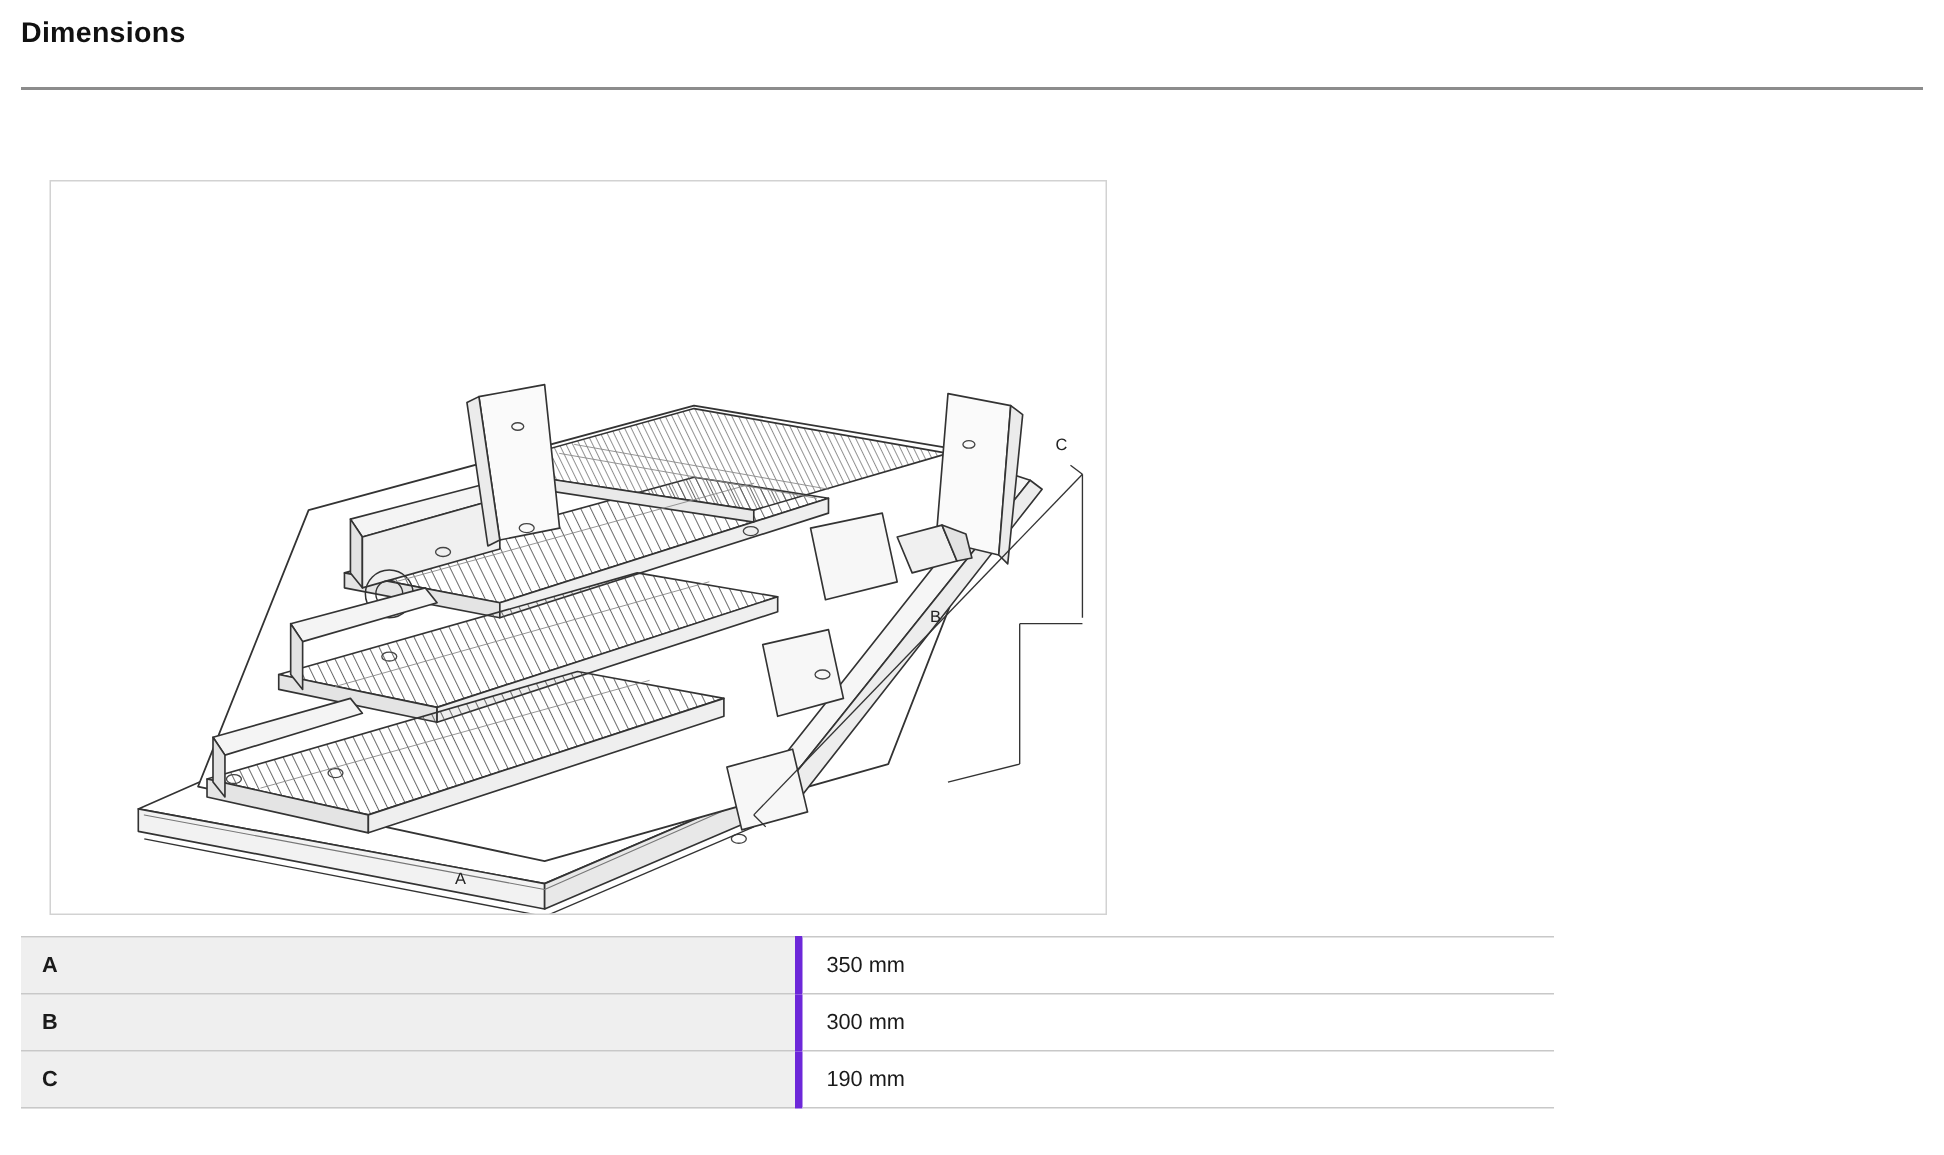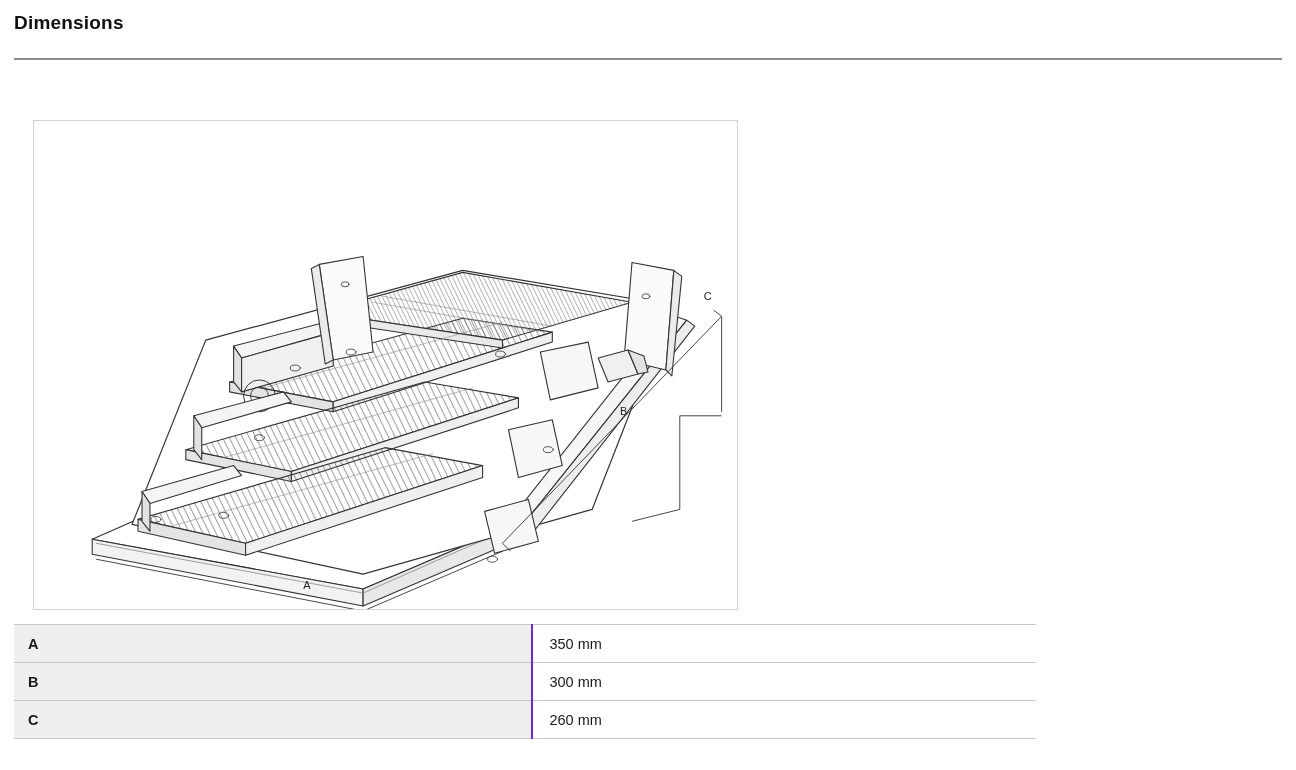--- a/index.html
+++ b/index.html
@@ -74,21 +74,21 @@
   }
   .dim-table td.key {
     width: 520px;
     font-weight: bold;
   }
   .dim-table td.val {
     width: 502px;
     background: #ffffff;
     font-weight: normal;
     padding-left: 16px;
-    border-left: 2px solid #6d28d9;
+    border-left: 5px solid #6d28d9;
   }
   .label-a, .label-b, .label-c {
     font-family: "Liberation Sans", sans-serif;
   }
 </style>
 </head>
 <body>
 
 <div class="page">
 
@@ -210,18 +210,18 @@
       <tr>
         <td class="key">A</td>
         <td class="val">350 mm</td>
       </tr>
       <tr>
         <td class="key">B</td>
         <td class="val">300 mm</td>
       </tr>
       <tr>
         <td class="key">C</td>
-        <td class="val">260 mm</td>
+        <td class="val">190 mm</td>
       </tr>
     </tbody>
   </table>
 
 </div>
 
 </body></html>

